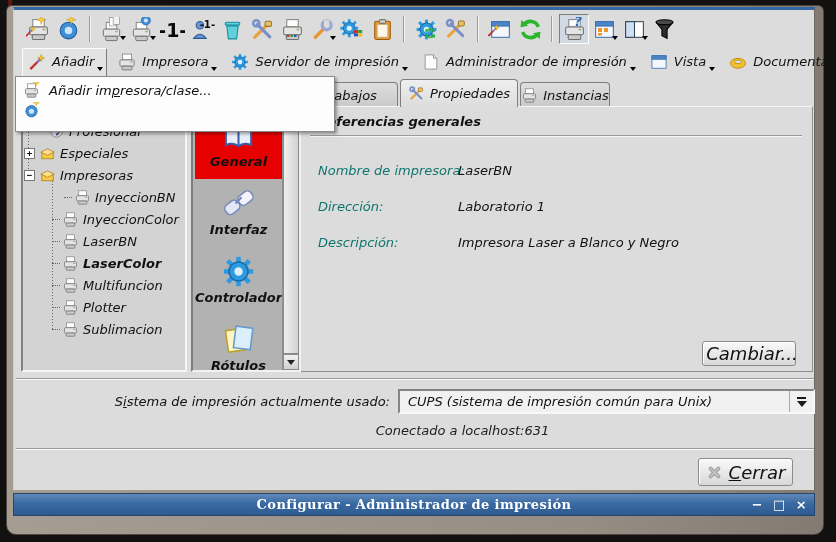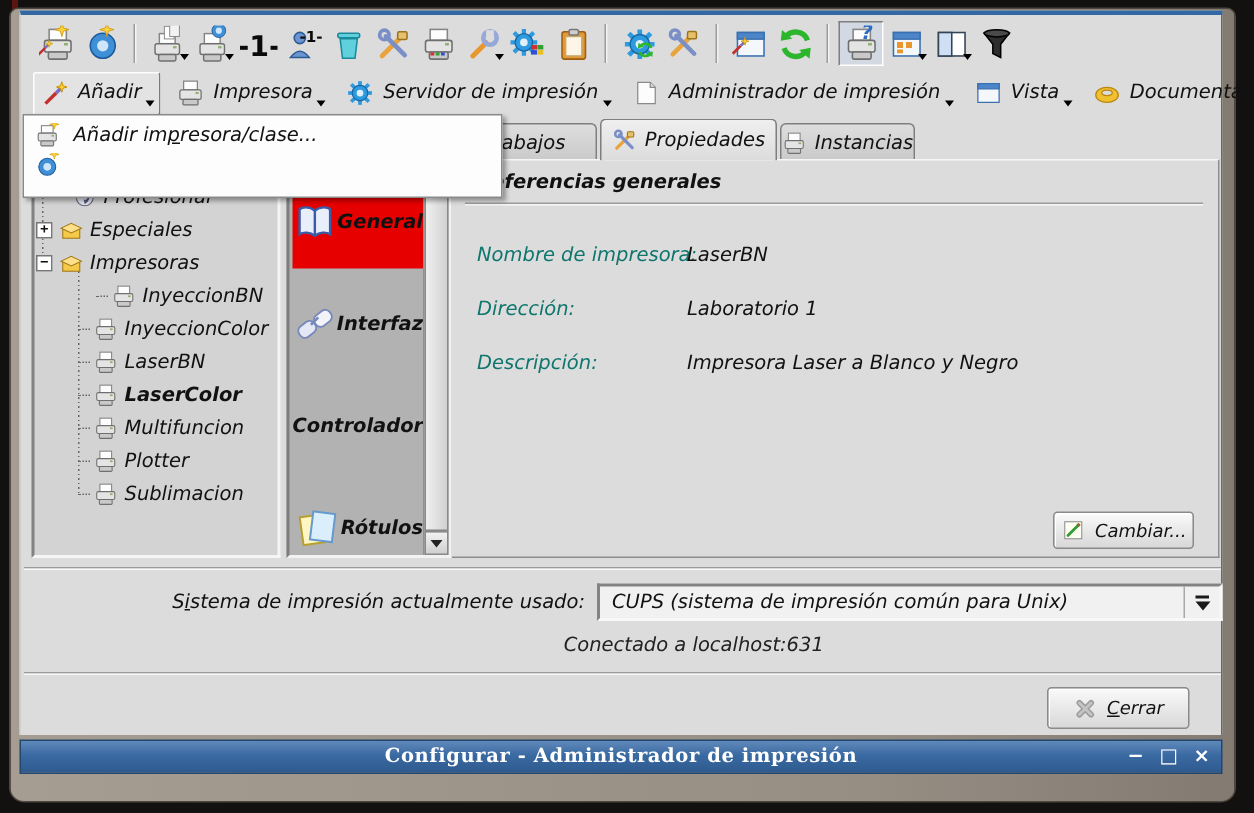--- a/index.html
+++ b/index.html
@@ -47,37 +47,37 @@
   .tabpane { position:absolute; left:285px; top:96px; width:514px; height:266px; background:#dcdcdc;
              border:1px solid; border-color:#f6f6f6 #8e8e8e #8e8e8e #f6f6f6; }
   .ph { position:absolute; left:12px; top:7px; font-weight:bold; }
   .phr { position:absolute; left:10px; top:28px; width:492px; height:2px; border-top:1px solid #9b9b9b; border-bottom:1px solid #f7f7f7; }
   .prow-l { position:absolute; left:18px; color:#0f766e; }
   .prow-v { position:absolute; left:158px; }
 
   
   .rbtn { position:absolute; display:flex; align-items:center; justify-content:center; gap:6px;
           background:linear-gradient(#fafafa,#d8d8d8); border:1px solid #8a8a8a; border-radius:3px;
-          box-shadow:inset 1px 1px 0 #fff; font-size:12px; }
+          box-shadow:inset 1px 1px 0 #fff; font-size:18px; }
   .rbtn svg { width:17px; height:17px; }
 
   
   .tree { position:absolute; left:7px; top:66px; width:166px; height:296px; background:#d3d3d3;
           border:2px solid; border-color:#828282 #f5f5f5 #f5f5f5 #828282; }
   .trow { position:absolute; left:0; height:22px; display:flex; align-items:center; width:160px; white-space:nowrap; }
   .trow svg { width:17px; height:17px; margin-right:4px; flex:0 0 auto; }
   .exp { width:11px; height:11px; background:#fff; border:1px solid #777; font:bold 9px/9px "DejaVu Sans Mono",monospace;
          font-style:normal; text-align:center; margin:0 4px 0 1px; flex:0 0 auto; }
   .stub { height:1px; border-bottom:1px dotted #666; flex:0 0 auto; margin-right:2px; }
   .gline { position:absolute; width:1px; background:repeating-linear-gradient(to bottom,#666 0 1px,transparent 1px 3px); }
 
   
   .iconlist { position:absolute; left:177px; top:94px; width:110px; height:268px; background:#b2b2b2;
               border:2px solid; border-color:#7e7e7e #f2f2f2 #f2f2f2 #7e7e7e; }
-  .il-item { position:absolute; left:2px; width:87px; height:64px; display:flex; flex-direction:row;
+  .il-item { position:absolute; left:2px; width:87px; height:64px; display:flex; flex-direction:column;
              align-items:center; justify-content:flex-start; padding-top:2px; font-weight:bold; }
   .il-item svg { width:37px; height:37px; }
   .il-item.sel { background:#e60000; }
   .il-scroll { position:absolute; top:0; right:0; width:17px; height:100%; background:#c9c9c9; border-left:1px solid #909090; }
   .sarrow { position:absolute; left:0; width:16px; height:16px; background:linear-gradient(#f2f2f2,#cfcfcf);
             border:1px solid #8a8a8a; display:flex; align-items:center; justify-content:center; }
   .tri-up { width:0; height:0; border:4px solid transparent; border-bottom:5px solid #222; margin-top:-4px; }
   .tri-dn { width:0; height:0; border:4px solid transparent; border-top:5px solid #222; margin-bottom:-4px; }
   .sthumb { position:absolute; left:0; top:16px; width:16px; bottom:16px; background:linear-gradient(to right,#efefef,#d2d2d2); border:1px solid #8a8a8a; }
 

